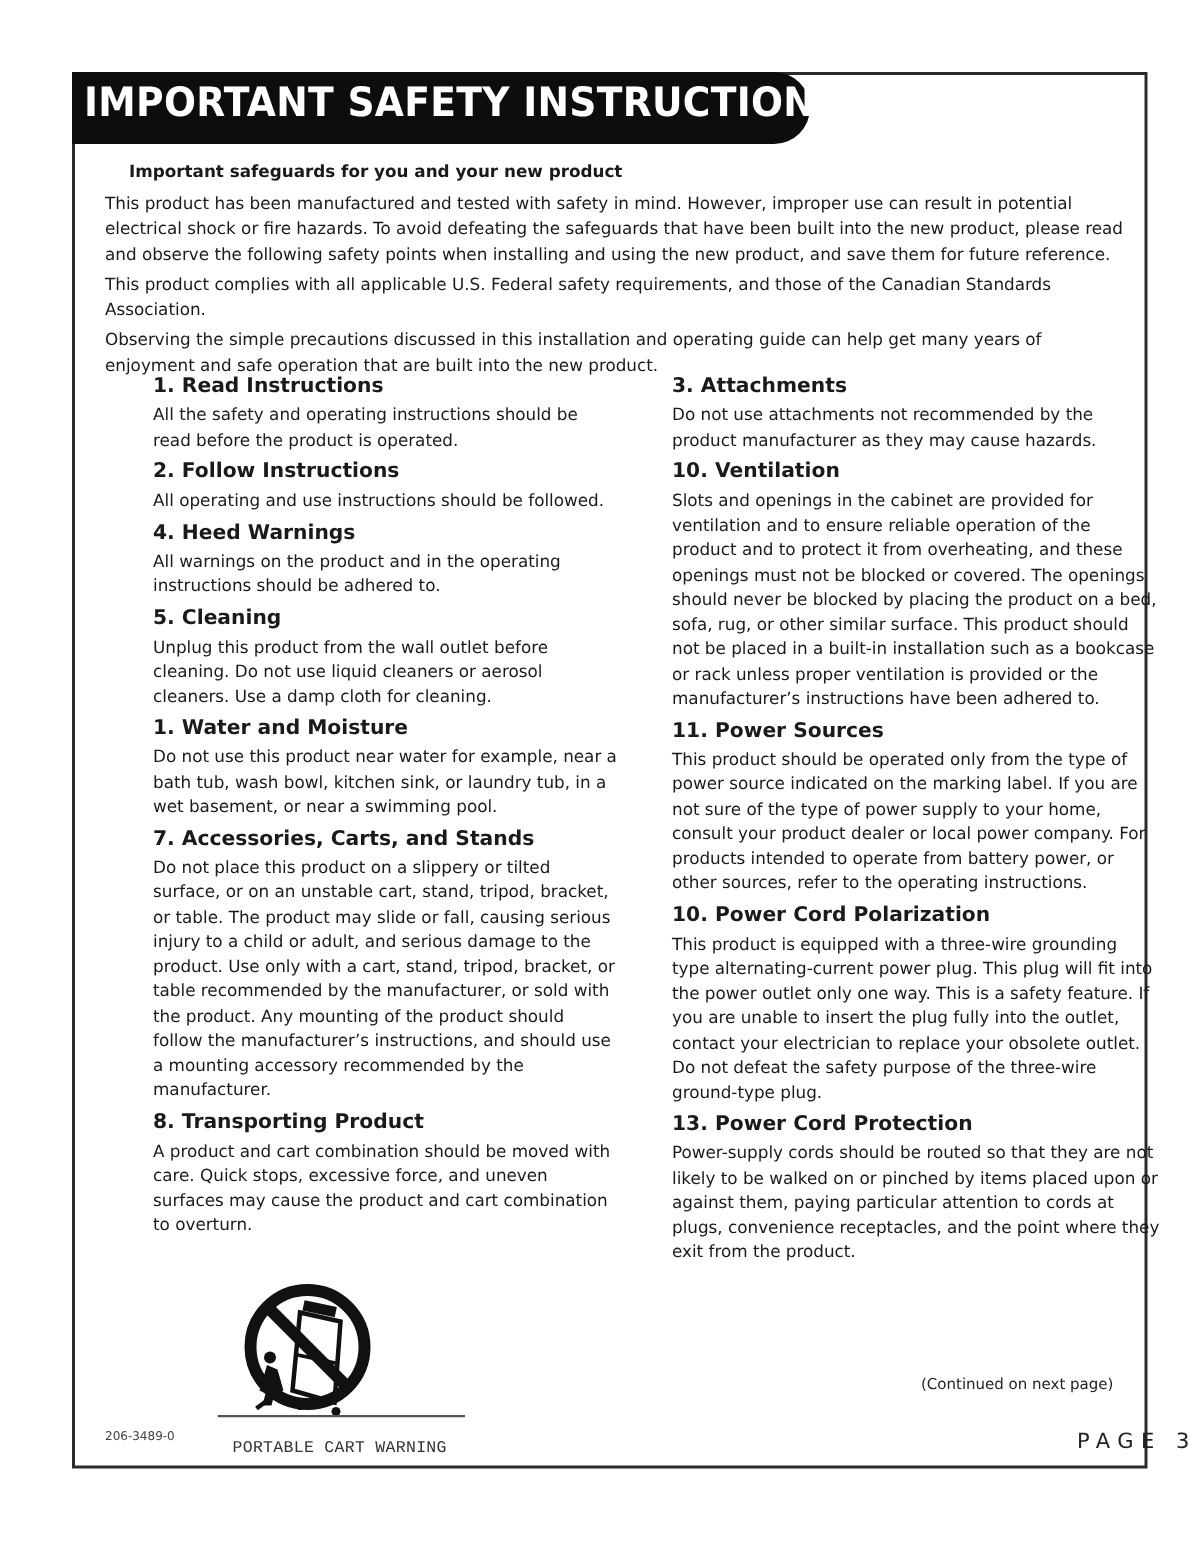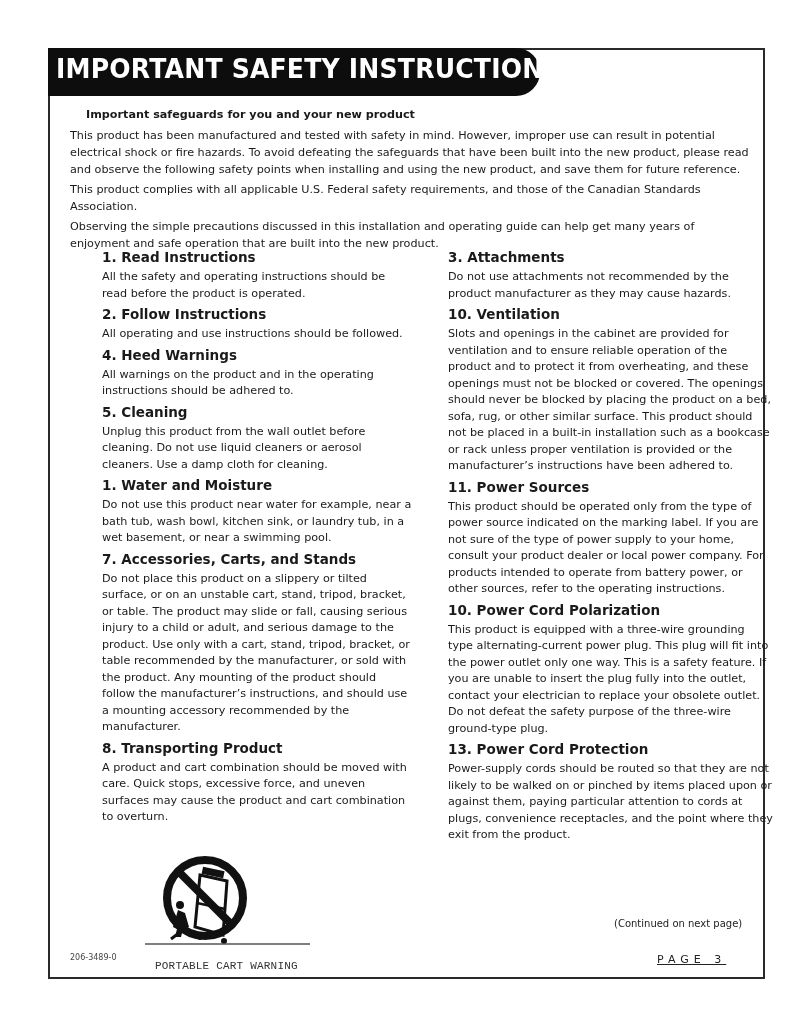--- a/index.html
+++ b/index.html
@@ -13,21 +13,21 @@
   .col { position:absolute; top:248px; font-size:11.2px; line-height:16.5px;margin-left:32px; }
   .col-left { left:70px; width:310px; }
   .col-right { left:416px; width:325px; }
   .section { margin:0 0 3px 0; }
   .section h3 { margin:0 0 3px 0; font-size:13.5px; font-weight:bold; line-height:18px; }
   .section p { margin:0; }
   .cart { position:absolute; left:145px; top:853px; width:165px; height:100px; }
   .cart-label { position:absolute; left:155px; top:950px; font-family:Liberation Mono, monospace; font-size:11px; color:#333; letter-spacing:0.2px;margin-top:10px; }
   .doc-code { position:absolute; left:70px; top:953px; font-size:8px; color:#444; }
   .continued { position:absolute; left:614px; top:918px; font-size:10px; color:#222; }
-  .page-num { position:absolute; left:657px; top:953px; font-size:11px; color:#222; letter-spacing:5px;text-decoration:underline; }
+  .page-num { position:absolute; left:718px; top:953px; font-size:14px; color:#222; letter-spacing:5px; }
 </style>
 </head>
 <body>
 
 <div class="frame"></div>
 <div class="banner"></div>
 <div class="banner-title">IMPORTANT SAFETY INSTRUCTIONS</div>
 
 <div class="intro">
   <div class="intro-heading">Important safeguards for you and your new product</div>

